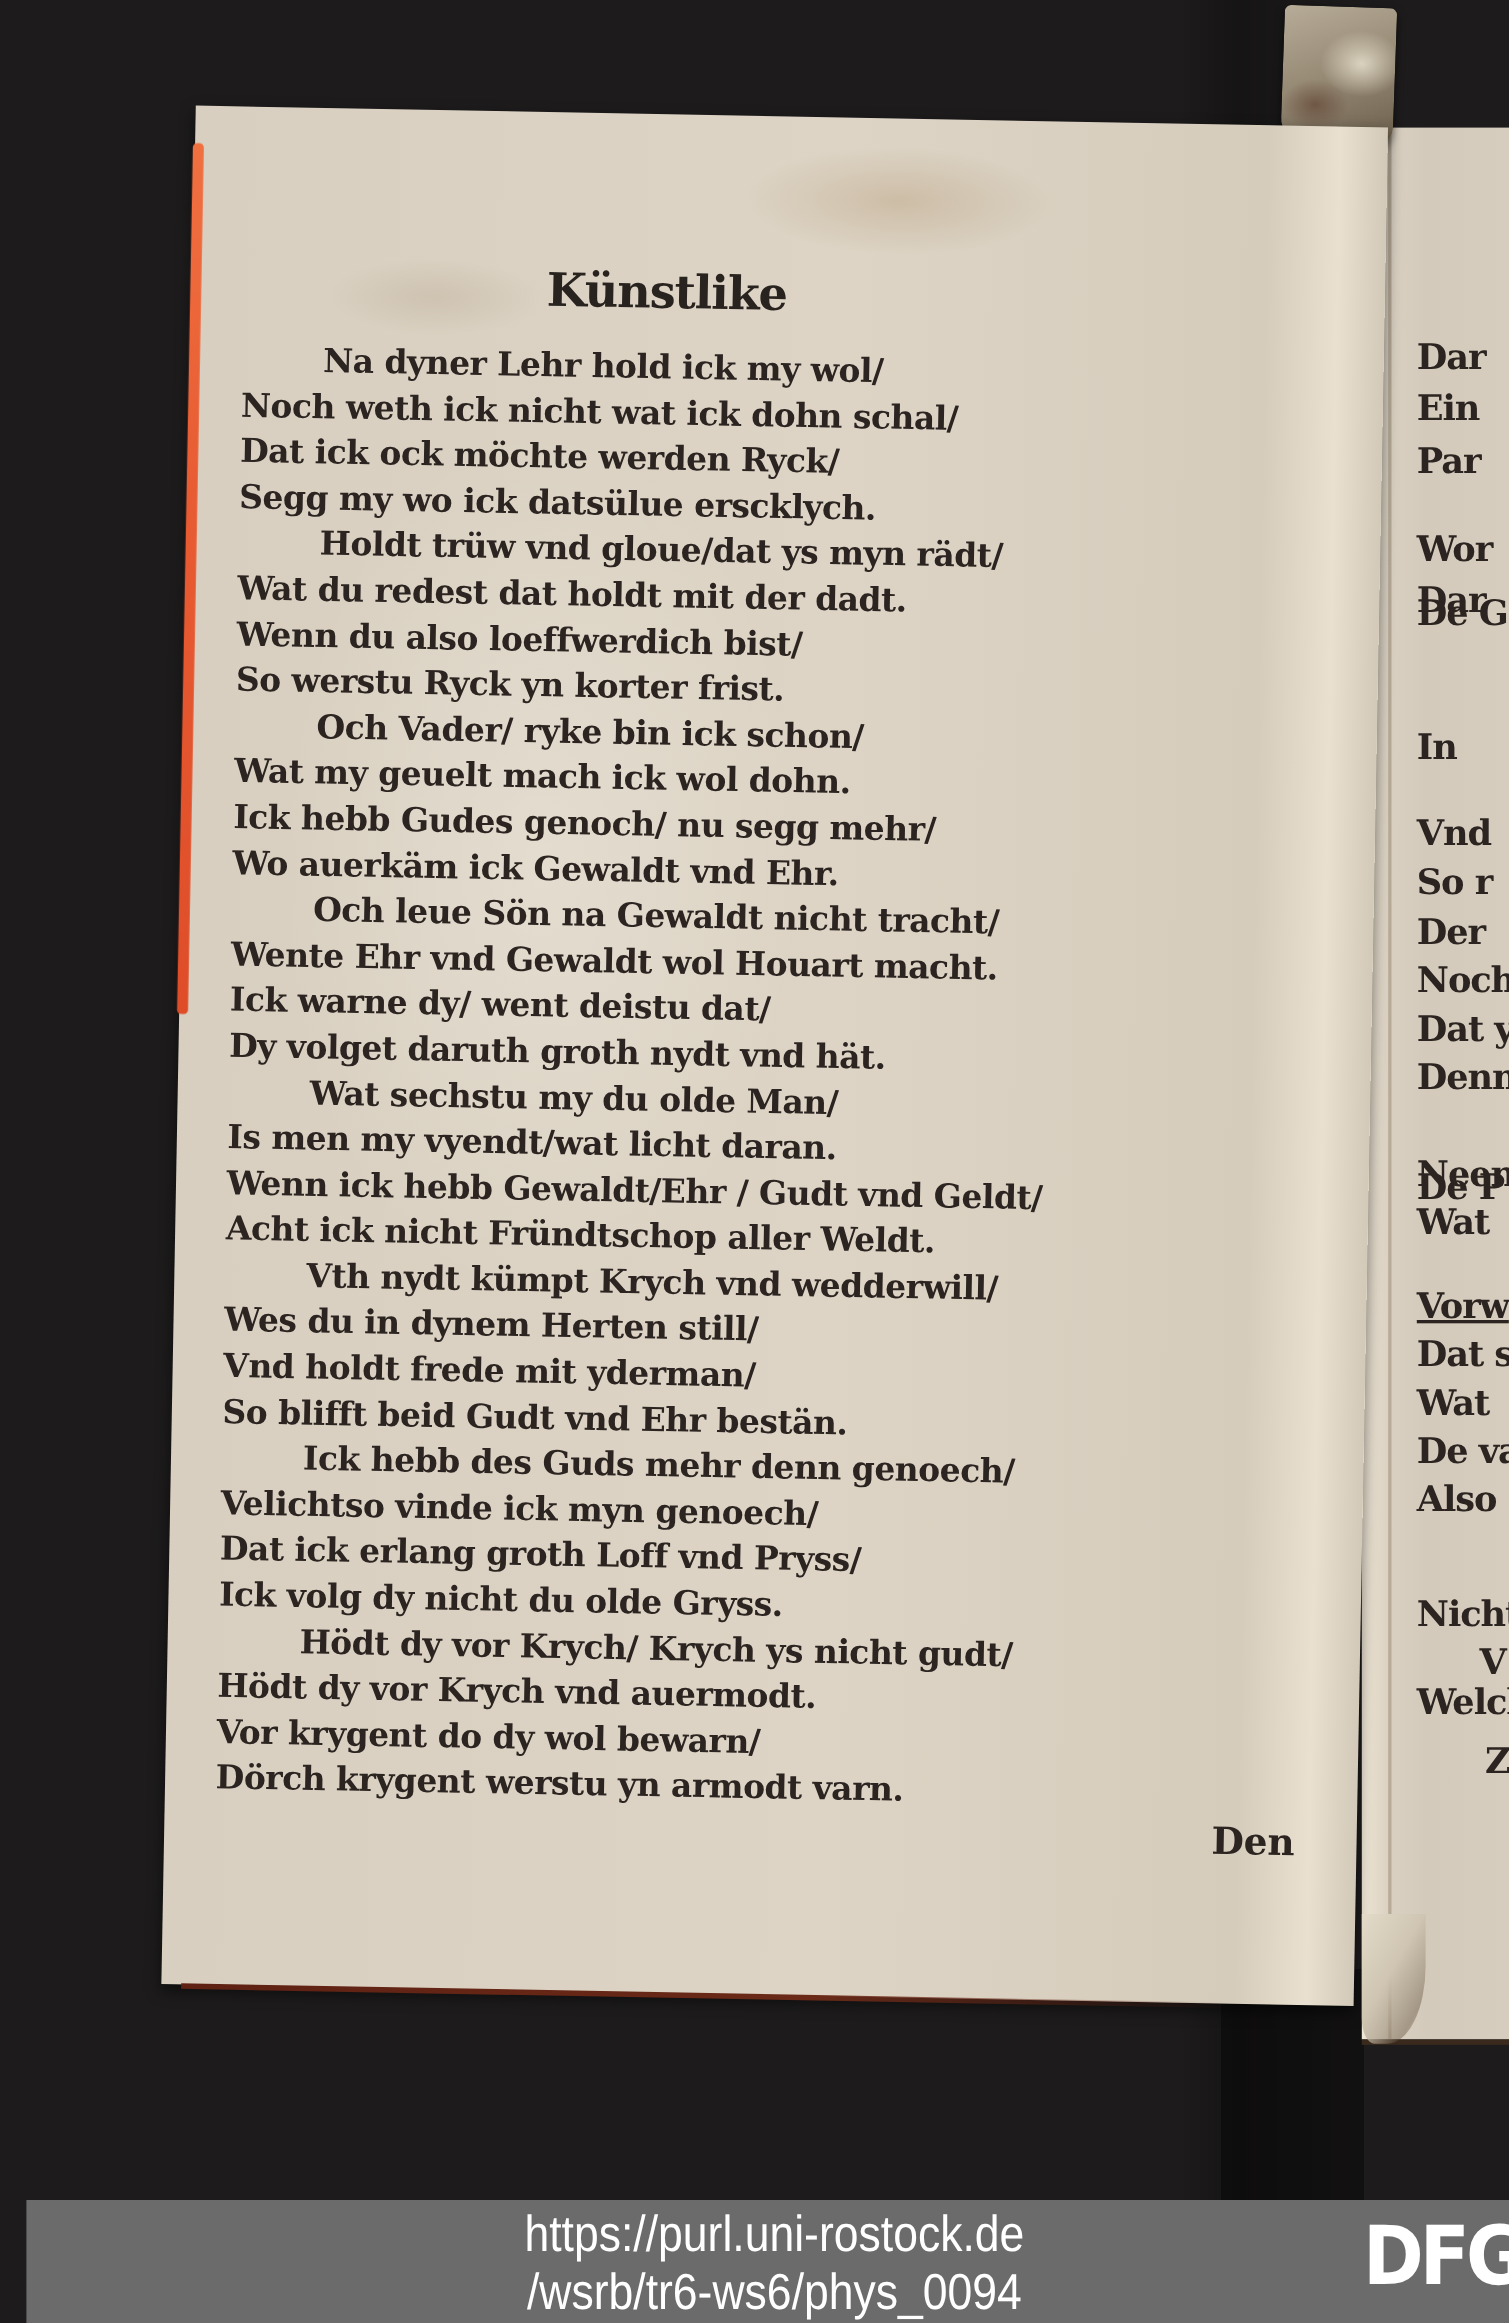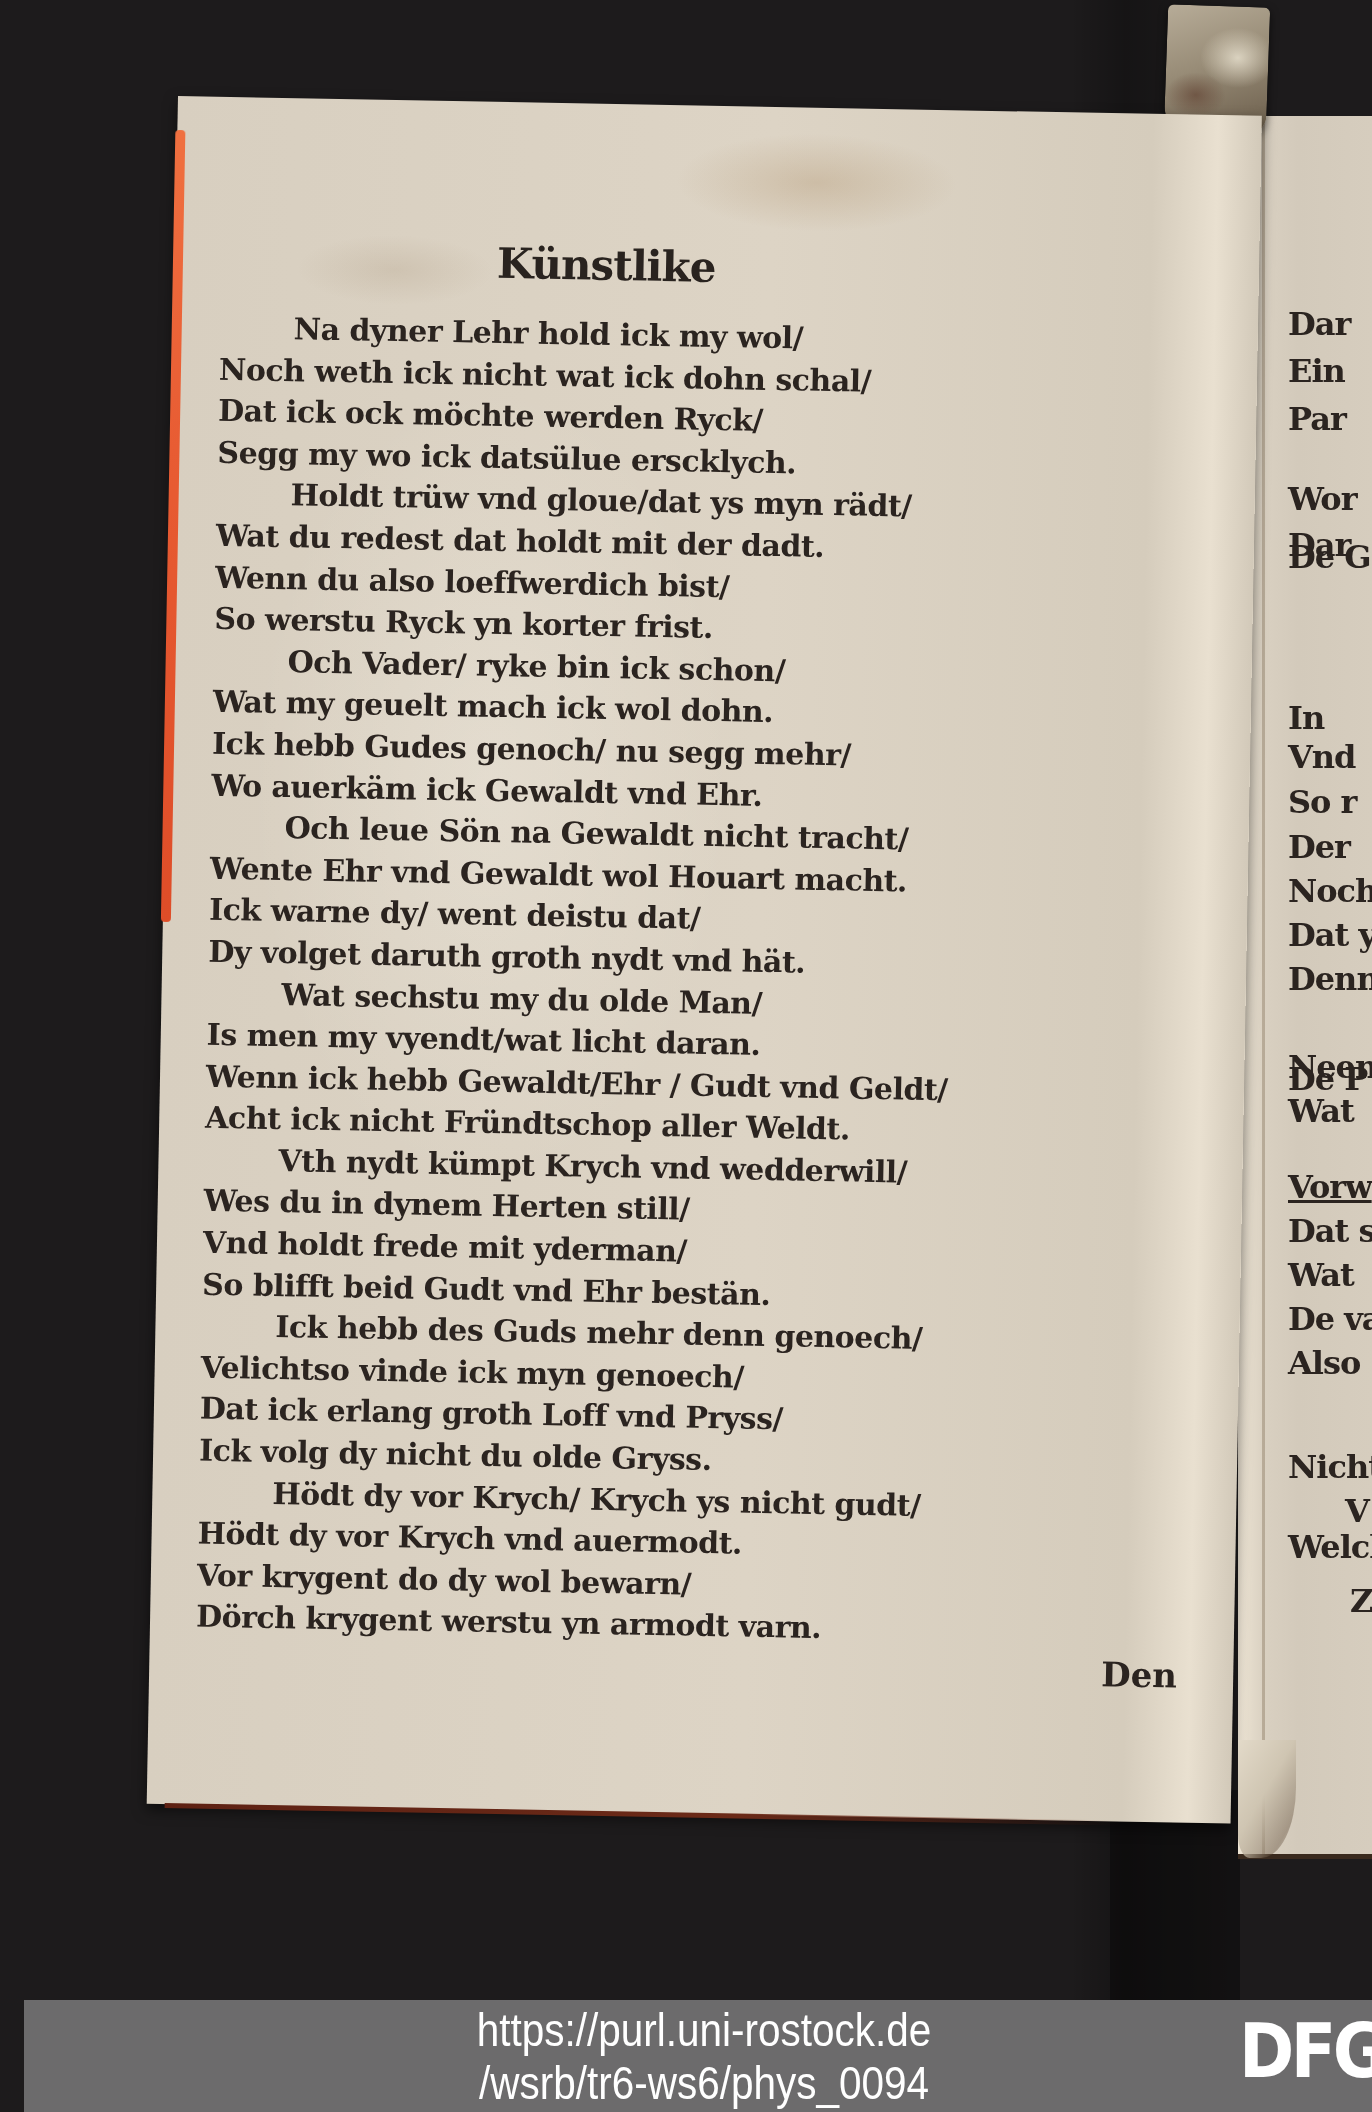--- a/index.html
+++ b/index.html
@@ -80,21 +80,21 @@
   </div>
 
   <div class="fragment-layer">
 
   <span class="fragment" style="top: 305px;">Dar</span>
       <span class="fragment" style="top: 352px;">Ein</span>
       <span class="fragment" style="top: 400px; text-align: right;">Par</span>
       <span class="fragment" style="top: 480px;">Wor</span>
       <span class="fragment" style="top: 526px;">Dar</span>
       <span class="fragment" style="top: 538px;">De G</span>
-      <span class="fragment" style="top: 660px; margin-top: 39px;">In</span>
+      <span class="fragment" style="top: 660px;">In</span>
       <span class="fragment" style="top: 738px;">Vnd</span>
       <span class="fragment" style="top: 783px;">So r</span>
       <span class="fragment" style="top: 828px;">Der</span>
       <span class="fragment" style="top: 872px;">Noch</span>
       <span class="fragment" style="top: 916px;">Dat y</span>
       <span class="fragment" style="top: 960px;">Denn</span>
       <span class="fragment" style="top: 1060px;">De P</span>
       <span class="fragment" style="top: 1048px;">Neen</span>
       <span class="fragment" style="top: 1092px;">Wat</span>
       <span class="fragment" style="top: 1168px; text-decoration: underline;">Vorw</span>

